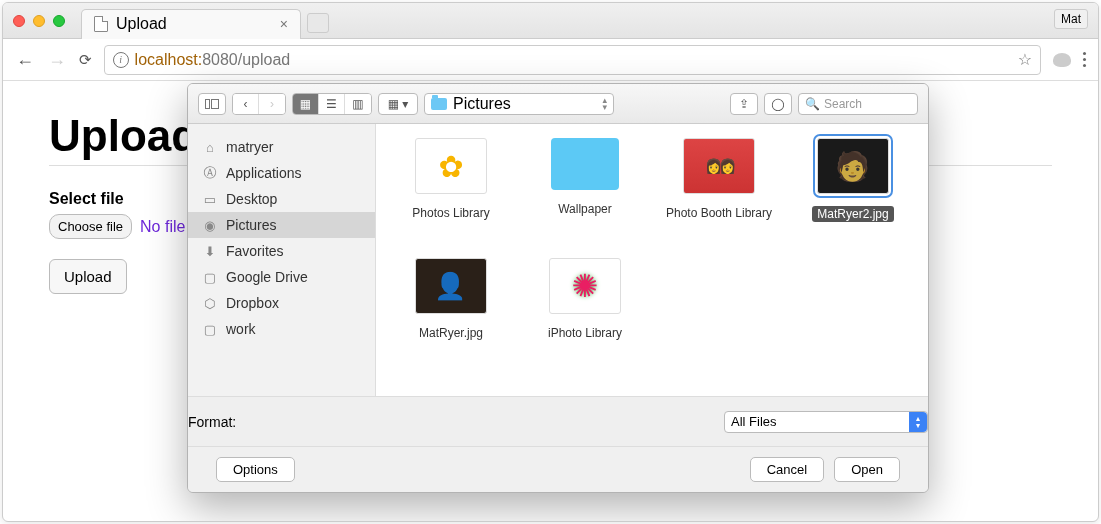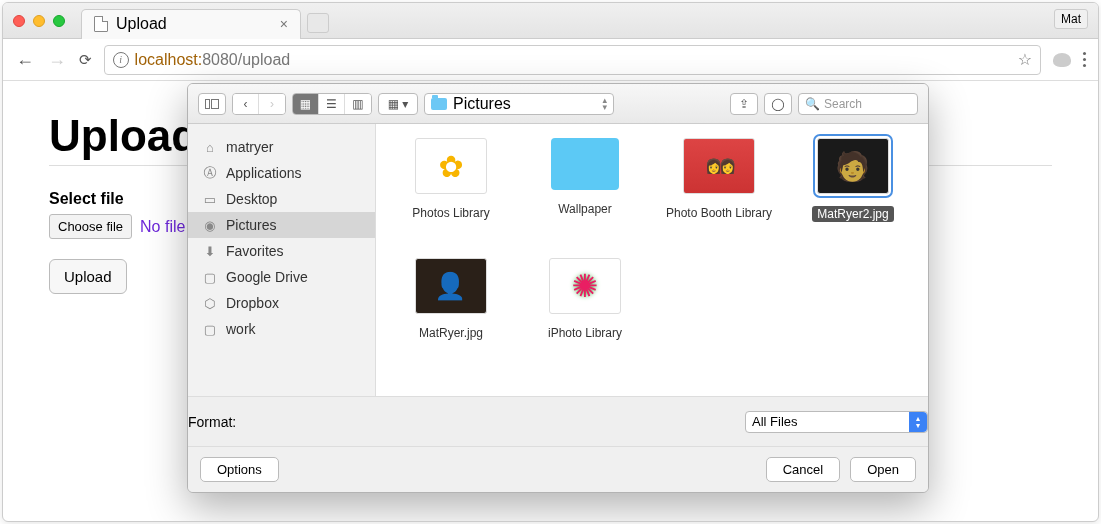--- a/index.html
+++ b/index.html
@@ -28,21 +28,21 @@
     .url .path { color: #777; }
     .star { color: #777; font-size: 16px; margin-left: auto; }
     .cloud { width: 18px; height: 14px; background: #ccc; border-radius: 50% 50% 40% 40%; }
     .dots3 { display: flex; flex-direction: column; gap: 3px; }
     .dots3 span { width: 3px; height: 3px; background: #666; border-radius: 50%; }
     .page { padding: 30px 46px; }
     .page h1 { font-size: 44px; font-weight: 700; margin-bottom: 4px; }
     .page hr { border: none; border-top: 1px solid #ddd; margin-bottom: 24px; }
     .page .label { font-size: 16px; font-weight: 600; margin-bottom: 6px; }
     .file-row { display: flex; align-items: center; gap: 8px; margin-bottom: 20px; }
-    .choose-btn { background: #f3f3f3; border: 1px solid #bbb; border-radius: 3px; padding: 4px 8px; font-size: 13px; }
+    .choose-btn { background: #f3f3f3; border: 1px solid #bbb; border-radius: 10px; padding: 4px 8px; font-size: 13px; }
     .nofile { font-size: 16px; color: #6d28d9; }
     .upload-btn { background: #f7f7f7; border: 1px solid #bbb; border-radius: 6px; padding: 8px 14px; font-size: 15px; }
     
     .dialog { position: absolute; top: 80px; left: 184px; width: 742px; height: 410px; background: #f0f0f0; border: 1px solid #b3b3b3; border-radius: 6px; box-shadow: 0 15px 40px rgba(0,0,0,0.3); display: flex; flex-direction: column; overflow: hidden; }
     .d-toolbar { height: 40px; background: linear-gradient(#f7f7f7, #e9e9e9); border-bottom: 1px solid #ccc; display: flex; align-items: center; padding: 0 10px; gap: 6px; }
     .seg { display: flex; border: 1px solid #bbb; border-radius: 4px; overflow: hidden; height: 22px; }
     .seg .b { width: 26px; display: flex; align-items: center; justify-content: center; background: #fff; font-size: 12px; color: #555; border-right: 1px solid #ddd; }
     .seg .b:last-child { border-right: none; }
     .seg .b.active { background: #777; color: #fff; }
     .single { border: 1px solid #bbb; border-radius: 4px; height: 22px; width: 28px; background: #fff; display: flex; align-items: center; justify-content: center; color: #555; font-size: 12px; }
@@ -71,23 +71,23 @@
     .thumb.flower::before { content:"✺"; color:#e91e63; font-size:32px; text-shadow: 0 0 4px #4caf50; }
     .thumb.person { background: #2a2018; }
     .thumb.person::before { content:"👤"; font-size:26px; filter: brightness(0.9); }
     .thumb.dark { background: #1a1a1a; }
     .thumb.dark::before { content:"🧑"; font-size:28px; filter: sepia(0.3) brightness(0.8); }
     .gitem.selected .thumb { outline: 2px solid #4a90e2; outline-offset: 2px; }
     .gitem.selected .gname { background: #555; color: #fff; border-radius: 3px; padding: 1px 5px; }
     .gname { font-size: 12px; color: #333; text-align: center; max-width: 110px; line-height: 1.2; }
     .d-format { height: 50px; background: #efefef; border-top: 1px solid #ddd; display: flex; align-items: center; justify-content: space-between; gap: 10px; }
     .d-format label { font-size: 14px; }
-    .fmt-select { width: 183px; height: 22px; border: 1px solid #bbb; border-radius: 4px; background: #fff; display: flex; align-items: center; padding: 0 6px; font-size: 13px; position: relative; }
+    .fmt-select { width: 204px; height: 22px; border: 1px solid #bbb; border-radius: 4px; background: #fff; display: flex; align-items: center; padding: 0 6px; font-size: 13px; position: relative; }
     .fmt-select .arrows { position:absolute; right:0; top:0; width:18px; height:100%; background:#3b82f6; border-radius:0 4px 4px 0; color:#fff; font-size:8px; display:flex; flex-direction:column; align-items:center; justify-content:center; line-height:7px; }
-    .d-footer { height: 46px; background: #f0f0f0; border-top: 1px solid #ddd; display: flex; align-items: center; padding: 0 12px; gap: 10px; }
+    .d-footer { height: 46px; background: #f0f0f0; border-top: 1px solid #ddd; display: flex; align-items: center; padding: 0 28px; gap: 10px; }
     .btn { background: #fff; border: 1px solid #bbb; border-radius: 5px; padding: 4px 16px; font-size: 13px; }
     .spacer { flex: 1; }
     .sidebar-panel-ic { display:flex; gap:1px; }
     .sidebar-panel-ic span { width:5px; height:10px; border:1px solid #777; }
   </style>
 </head>
 <body>
 
 <div class="window">
   <div class="titlebar">

